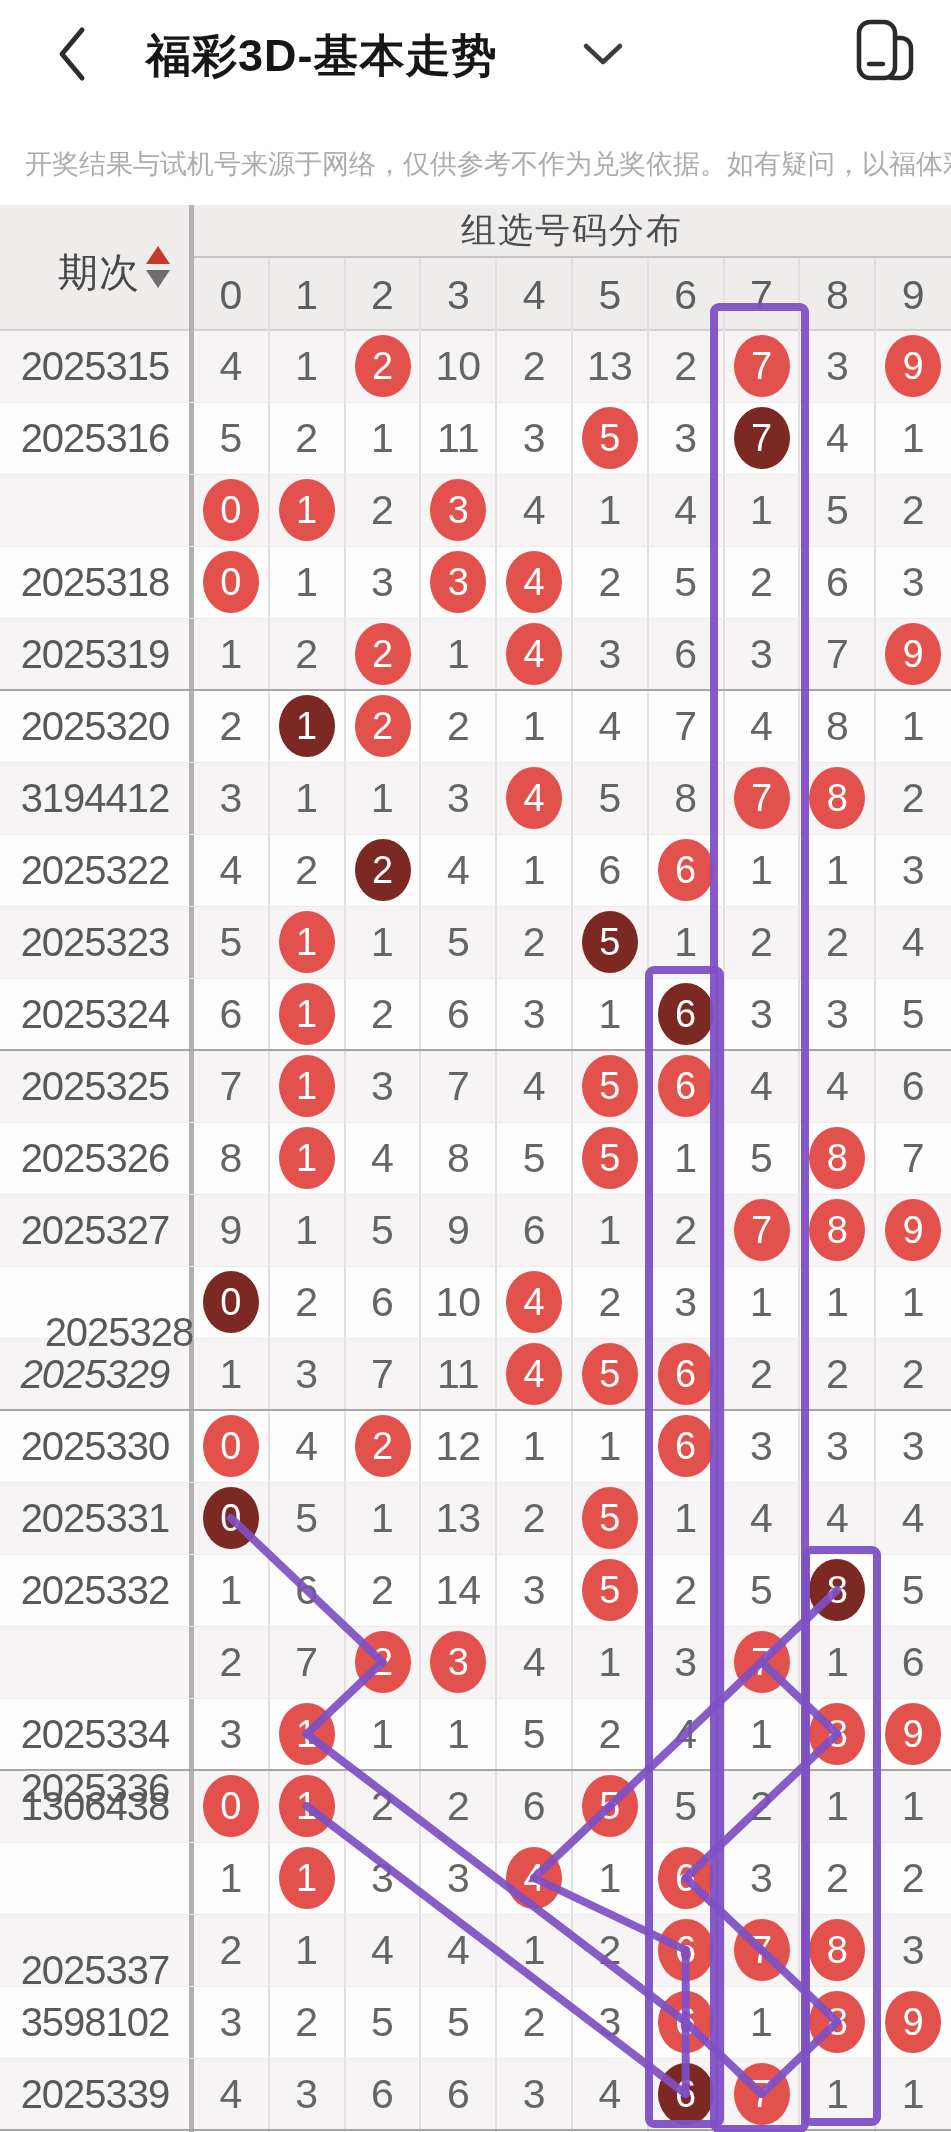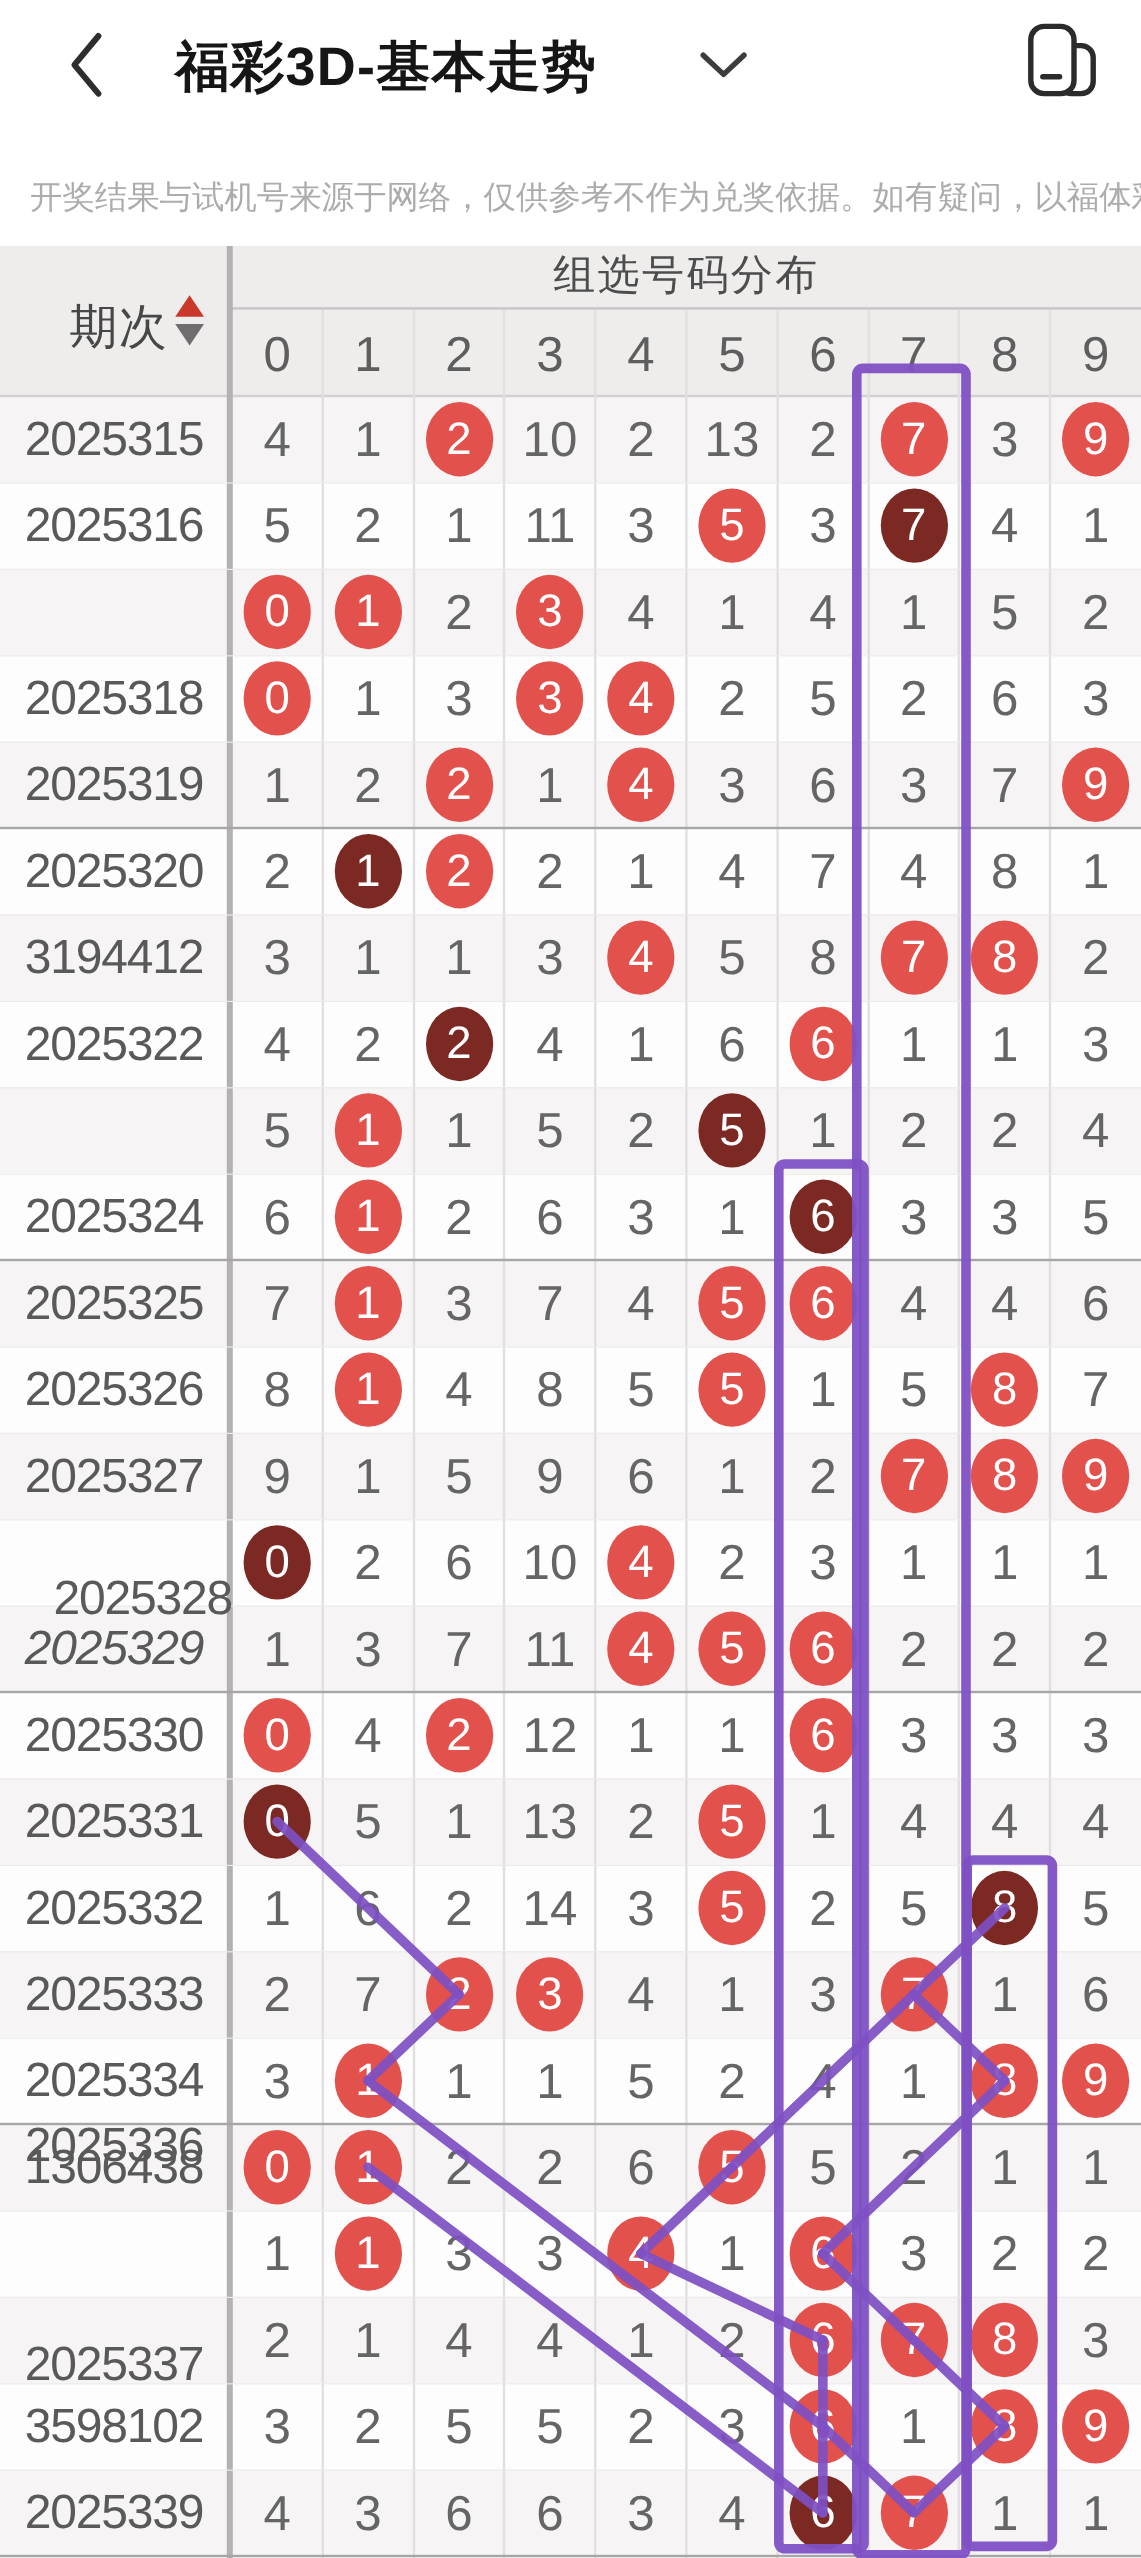--- a/index.html
+++ b/index.html
@@ -232,20 +232,21 @@
       <div class="cell-num" style="left: 193px; top: 834px; width: 75.8px;">4</div>
       <div class="cell-num" style="left: 268.8px; top: 834px; width: 75.8px;">2</div>
       <div class="ball" style="left: 354.5px; top: 839px; background: rgb(124, 40, 35);">2</div>
       <div class="cell-num" style="left: 420.4px; top: 834px; width: 75.8px;">4</div>
       <div class="cell-num" style="left: 496.2px; top: 834px; width: 75.8px;">1</div>
       <div class="cell-num" style="left: 572px; top: 834px; width: 75.8px;">6</div>
       <div class="ball" style="left: 657.7px; top: 839px; background: rgb(226, 81, 76);">6</div>
       <div class="cell-num" style="left: 723.6px; top: 834px; width: 75.8px;">1</div>
       <div class="cell-num" style="left: 799.4px; top: 834px; width: 75.8px;">1</div>
       <div class="cell-num" style="left: 875.2px; top: 834px; width: 75.8px;">3</div>
+      <div class="row-label" style="top: 906px;">2025323</div>
       <div class="cell-num" style="left: 193px; top: 906px; width: 75.8px;">5</div>
       <div class="ball" style="left: 278.7px; top: 911px; background: rgb(226, 81, 76);">1</div>
       <div class="cell-num" style="left: 344.6px; top: 906px; width: 75.8px;">1</div>
       <div class="cell-num" style="left: 420.4px; top: 906px; width: 75.8px;">5</div>
       <div class="cell-num" style="left: 496.2px; top: 906px; width: 75.8px;">2</div>
       <div class="ball" style="left: 581.9px; top: 911px; background: rgb(124, 40, 35);">5</div>
       <div class="cell-num" style="left: 647.8px; top: 906px; width: 75.8px;">1</div>
       <div class="cell-num" style="left: 723.6px; top: 906px; width: 75.8px;">2</div>
       <div class="cell-num" style="left: 799.4px; top: 906px; width: 75.8px;">2</div>
       <div class="cell-num" style="left: 875.2px; top: 906px; width: 75.8px;">4</div>
@@ -341,21 +342,20 @@
       <div class="cell-num" style="left: 193px; top: 1554px; width: 75.8px;">1</div>
       <div class="cell-num" style="left: 268.8px; top: 1554px; width: 75.8px;">6</div>
       <div class="cell-num" style="left: 344.6px; top: 1554px; width: 75.8px;">2</div>
       <div class="cell-num" style="left: 420.4px; top: 1554px; width: 75.8px;">14</div>
       <div class="cell-num" style="left: 496.2px; top: 1554px; width: 75.8px;">3</div>
       <div class="ball" style="left: 581.9px; top: 1559px; background: rgb(226, 81, 76);">5</div>
       <div class="cell-num" style="left: 647.8px; top: 1554px; width: 75.8px;">2</div>
       <div class="cell-num" style="left: 723.6px; top: 1554px; width: 75.8px;">5</div>
       <div class="ball" style="left: 809.3px; top: 1559px; background: rgb(124, 40, 35);">8</div>
       <div class="cell-num" style="left: 875.2px; top: 1554px; width: 75.8px;">5</div>
-      <div class="row-label" style="top: 1626px;">2025333</div>
       <div class="cell-num" style="left: 193px; top: 1626px; width: 75.8px;">2</div>
       <div class="cell-num" style="left: 268.8px; top: 1626px; width: 75.8px;">7</div>
       <div class="ball" style="left: 354.5px; top: 1631px; background: rgb(226, 81, 76);">2</div>
       <div class="ball" style="left: 430.3px; top: 1631px; background: rgb(226, 81, 76);">3</div>
       <div class="cell-num" style="left: 496.2px; top: 1626px; width: 75.8px;">4</div>
       <div class="cell-num" style="left: 572px; top: 1626px; width: 75.8px;">1</div>
       <div class="cell-num" style="left: 647.8px; top: 1626px; width: 75.8px;">3</div>
       <div class="ball" style="left: 733.5px; top: 1631px; background: rgb(226, 81, 76);">7</div>
       <div class="cell-num" style="left: 799.4px; top: 1626px; width: 75.8px;">1</div>
       <div class="cell-num" style="left: 875.2px; top: 1626px; width: 75.8px;">6</div>

